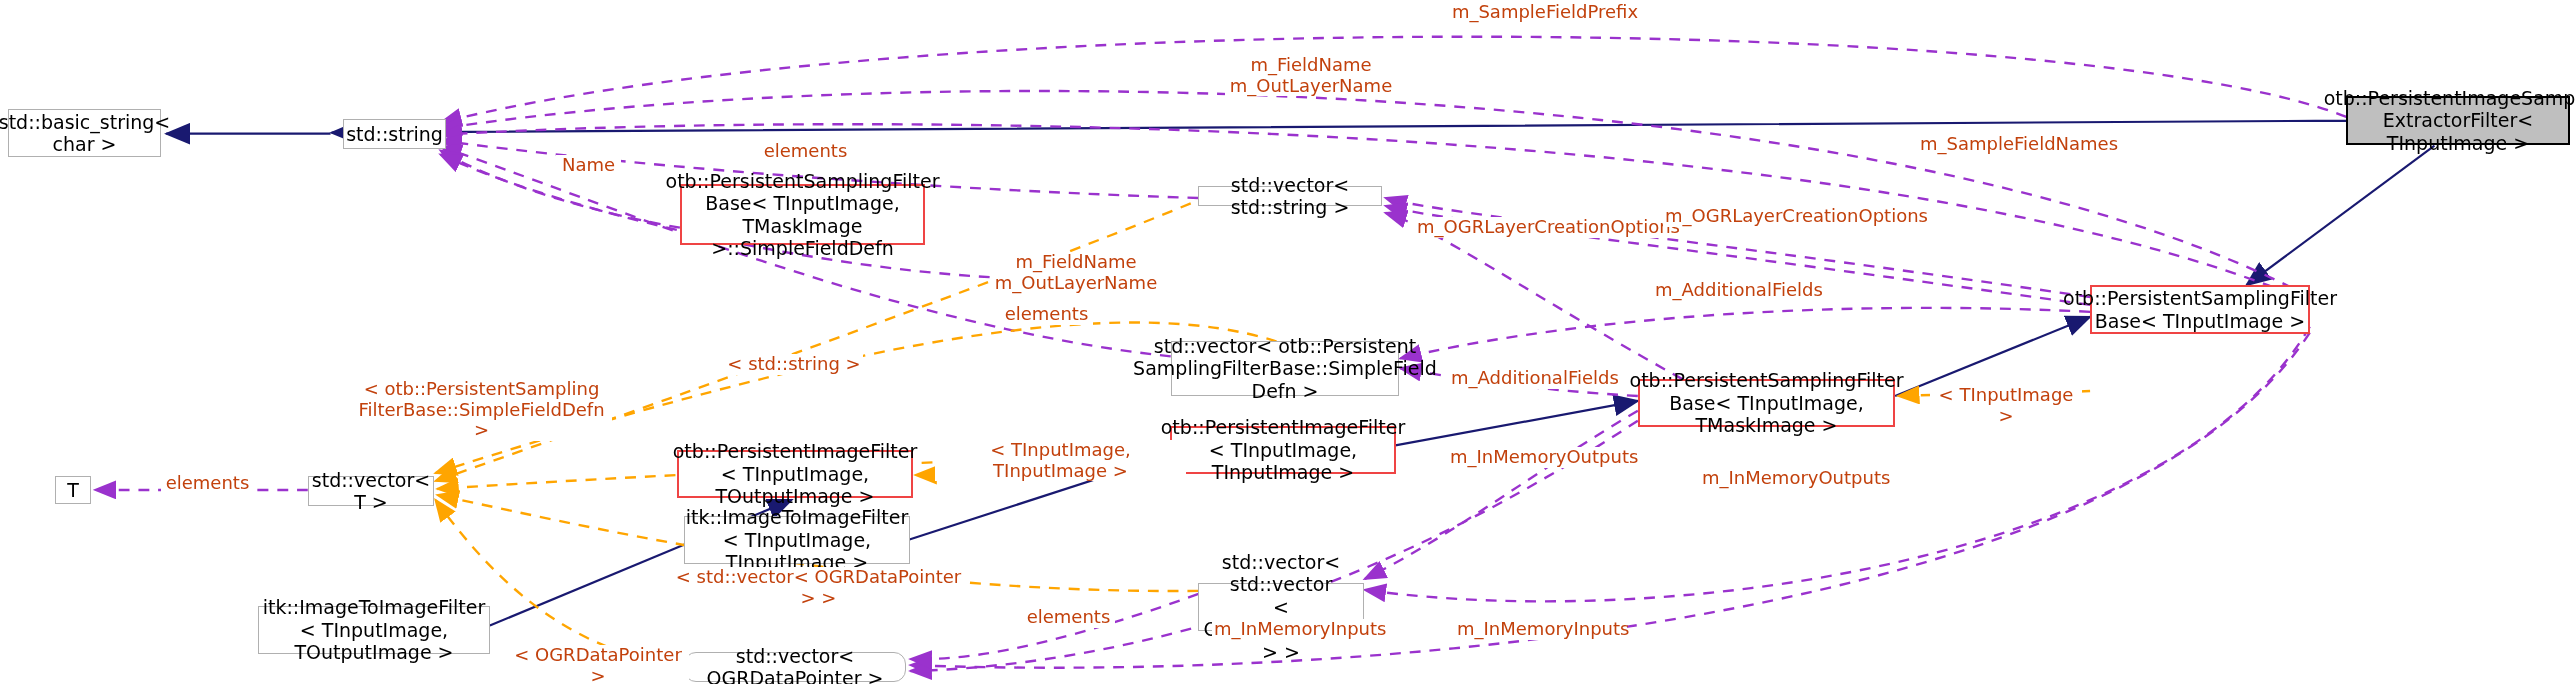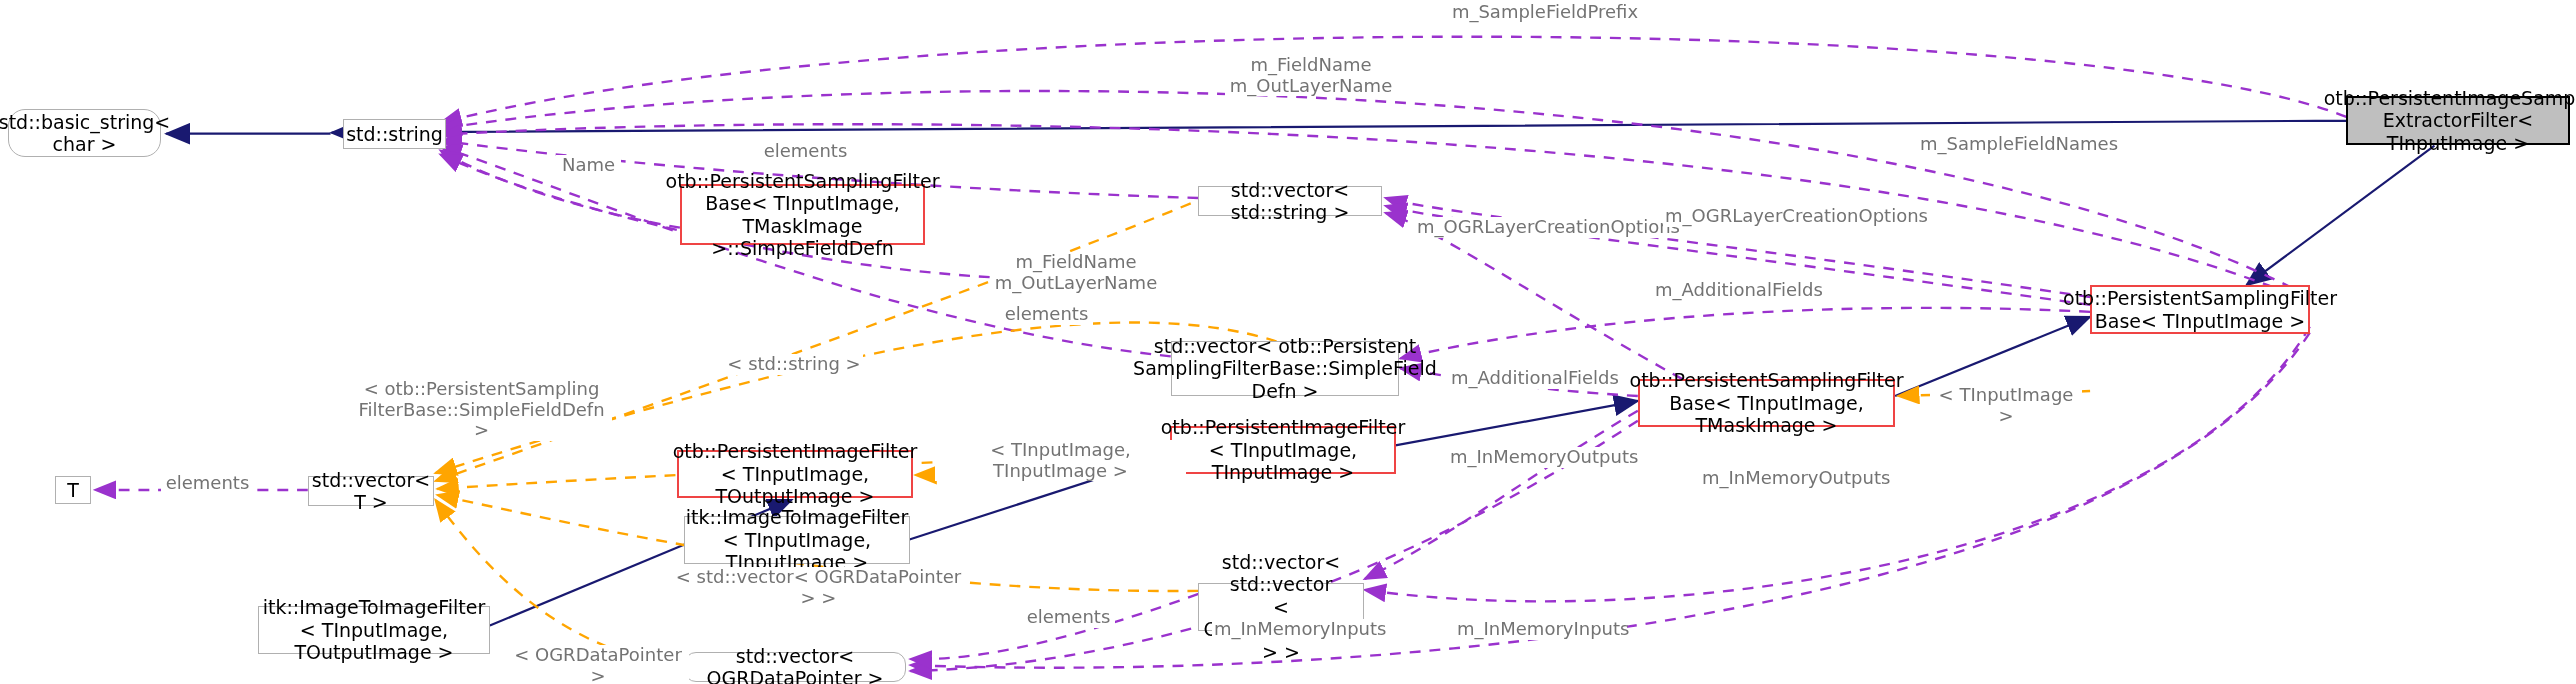--- a/index.html
+++ b/index.html
@@ -44,21 +44,21 @@
     border: 2px solid #ef4444;
   }
   .node.current {
     border: 2px solid #000000;
     background: #bfbfbf;
   }
   .edge-label {
     position: absolute;
     font-size: 18px;
     line-height: 1.15;
-    color: #737373;
+    color: #c2410c;
     background: #ffffff;
     white-space: pre-line;
     text-align: center;
     padding: 0 2px;
   }
 </style>
 </head>
 <body>
 
 <div id="canvas">
@@ -117,27 +117,27 @@
       <path d="M1240,190 C 1100,250 800,360 440,486" marker-end="url(#arrO)"></path>
       <path d="M1182,455 C 900,470 650,480 442,494" marker-end="url(#arrO)"></path>
       <path d="M1211,597 C 900,600 650,545 442,500" marker-end="url(#arrO)"></path>
       <path d="M691,672 C 560,660 480,560 440,505" marker-end="url(#arrO)"></path>
       <path d="M2112,395 C 2000,400 1960,398 1918,400" marker-end="url(#arrO)"></path>
       <path d="M1182,478 C 1050,480 980,480 925,480" marker-end="url(#arrO)"></path>
     </g>
   </svg>
 
   <div id="nodes-layer">
-      <div class="node thin" style="left: 8px; top: 109px; width: 153px; height: 48px; border-radius: 17px;">std::basic_string&lt;
+      <div class="node thin" style="left: 8px; top: 109px; width: 153px; height: 48px;">std::basic_string&lt;
 char &gt;</div>
       <div class="node thin" style="left: 331px; top: 119px; width: 103px; height: 30px; margin-left: 12px;">std::string</div>
       <div class="node thick" style="left: 680px; top: 184px; width: 245px; height: 61px;">otb::PersistentSamplingFilter
 Base&lt; TInputImage, TMaskImage
 &gt;::SimpleFieldDefn</div>
-      <div class="node thin" style="left: 1198px; top: 186px; width: 184px; height: 30px;">std::vector&lt; std::string &gt;</div>
+      <div class="node thin" style="left: 1198px; top: 186px; width: 184px; height: 20px;">std::vector&lt; std::string &gt;</div>
       <div class="node current" style="left: 2346px; top: 96px; width: 224px; height: 49px;">otb::PersistentImageSample
 ExtractorFilter&lt; TInputImage &gt;</div>
       <div class="node thick" style="left: 2090px; top: 285px; width: 220px; height: 49px;">otb::PersistentSamplingFilter
 Base&lt; TInputImage &gt;</div>
       <div class="node thin" style="left: 1171px; top: 341px; width: 228px; height: 55px;">std::vector&lt; otb::Persistent
 SamplingFilterBase::SimpleField
 Defn &gt;</div>
       <div class="node thick" style="left: 1638px; top: 379px; width: 257px; height: 48px;">otb::PersistentSamplingFilter
 Base&lt; TInputImage, TMaskImage &gt;</div>
       <div class="node thick" style="left: 1170px; top: 426px; width: 226px; height: 48px;">otb::PersistentImageFilter

